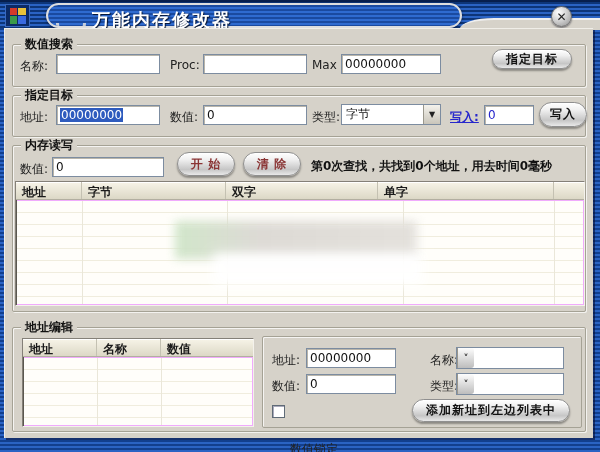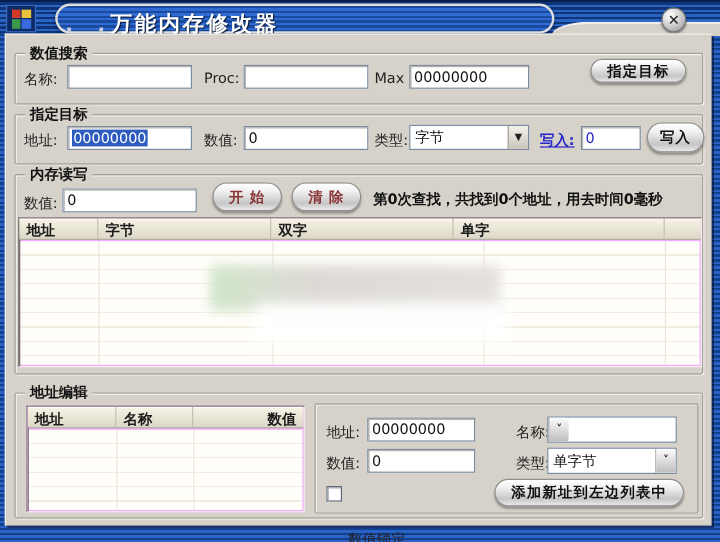--- a/index.html
+++ b/index.html
@@ -188,40 +188,39 @@
 </div>
 
 <div class="grp" style="left:12px;top:327px;width:574px;height:105px;">
   <span class="grp-title">地址编辑</span>
 </div>
 
 <div class="lv" style="left:22px;top:338px;width:232px;height:89px;">
   <div class="lv-head">
     <span class="lv-col" style="width:74px;">地址</span>
     <span class="lv-col" style="width:64px;">名称</span>
-    <span class="lv-col" style="flex:1;border-right:none;text-align:right;">数值</span>
+    <span class="lv-col" style="flex:1;border-right:none;">数值</span>
   </div>
   <div class="lv-body" style="top:19px;">
     <span class="vline" style="left:73px;"></span>
     <span class="vline" style="left:137px;"></span>
   </div>
 </div>
 
 <div class="inner-panel" style="left:262px;top:336px;width:320px;height:92px;"></div>
 
 <span class="lbl" style="left:272px;top:352px;">地址:</span>
 <input class="txt" style="left: 306px; top: 348px; width: 90px;" value="00000000">
 <span class="lbl" style="left:430px;top:352px;">名称:</span>
 <div class="sel round" style="left:456px;top:347px;width:108px;height:22px;">
   <span class="sel-btn">˅</span>
 </div>
 
 <span class="lbl" style="left:272px;top:378px;">数值:</span>
 <input class="txt" style="left: 306px; top: 374px; width: 90px;" value="0">
 <span class="lbl" style="left:430px;top:378px;">类型:</span>
 <div class="sel round" style="left:456px;top:373px;width:108px;height:22px;">
-  <span class="sel-text">单字节</span>
   <span class="sel-btn">˅</span>
 </div>
 
 <div class="cb" style="left:272px;top:405px;"></div>
 <span class="lbl" style="left:290px;top:405px;margin-top:36px;">数值锁定</span>
 <button class="pill" style="left:412px;top:399px;width:158px;height:23px;font-size:12px;">添加新址到左边列表中</button>
 
 </body></html>

